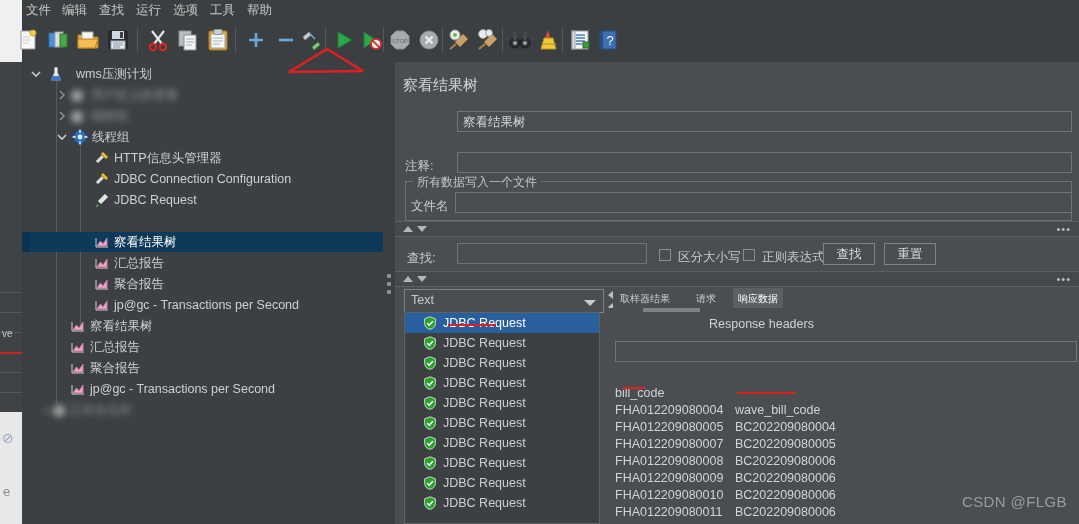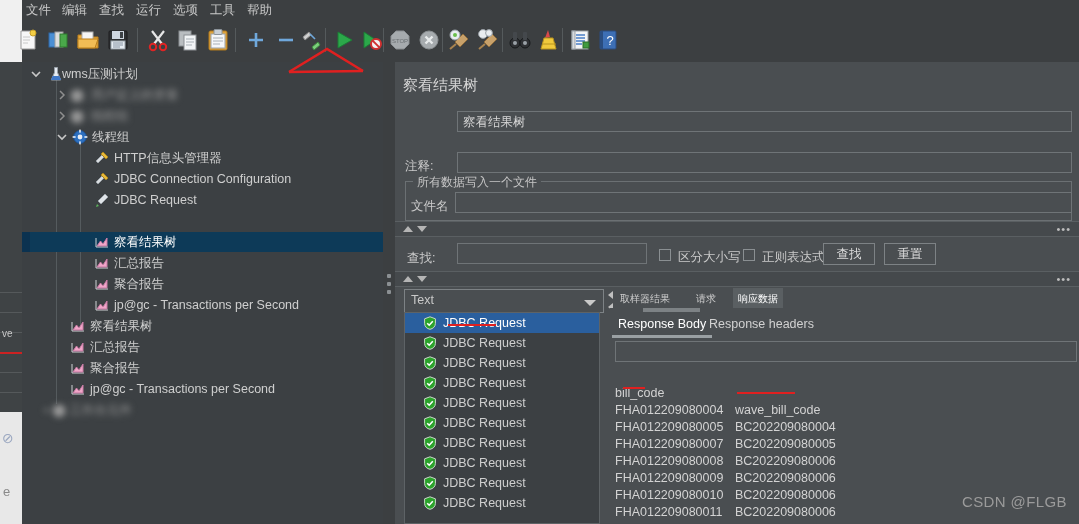--- a/index.html
+++ b/index.html
@@ -360,21 +360,21 @@
         <svg width="12" height="20" viewBox="0 0 12 20">
             <path d="M2 8l4 4 4-4" fill="none" stroke="#c8c8c8" stroke-width="1.6"></path>
           </svg>
       </span>
       <span class="ticon" style="left:26px;">
         <svg width="16" height="16" viewBox="0 0 16 16">
           <path d="M6.5 1.5h3v5l3.2 7.5H3.3L6.5 6.5z" fill="#e7edf3" stroke="#9aa2ab"></path>
           <path d="M4.6 10h6.8l1.6 4H3z" fill="#3f78c8"></path>
         </svg>
       </span>
-      <span class="tlabel" style="left:40px;">wms压测计划</span>
+      <span class="tlabel" style="left:54px;">wms压测计划</span>
     </div>
 
     <div class="tnode" style="top:23px;">
       <span class="tw" style="left:34px;">
         <svg width="12" height="20" viewBox="0 0 12 20">
             <path d="M4 6l4 4-4 4" fill="none" stroke="#8f8f8f" stroke-width="1.5"></path>
           </svg>
       </span>
       <span class="blurnode" style="left:48px;top:0;line-height:20px;">⬤&nbsp;&nbsp;用户定义的变量&nbsp;&nbsp;&nbsp;&nbsp;</span>
     </div>
@@ -669,21 +669,20 @@
               <path d="M7 .8l5.4 2v4.6c0 3.3-2.5 5.3-5.4 5.9C4.1 12.7 1.6 10.7 1.6 7.4V2.8z" fill="#2aa32a" stroke="#c9d6c9"></path>
               <path d="M4.2 7.2l2 2 3.6-4" fill="none" stroke="#fff" stroke-width="1.6"></path>
             </svg></span>
         <span class="rlabel">JDBC Request</span>
       </div>
     </div>
 
     <div class="bodypane" style="left:215px;top:246px;width:469px;height:216px;">
       <div class="subtabcap" style="left:33px;top:0;width:57px;"></div>
       <div class="subtabbar" style="left:0;top:5px;width:300px;">
-        <div class="subtab active" style="left:2px;">Response Body</div>
         <div class="subtab" style="left:93px;">Response headers</div>
       </div>
 
       <div class="searchbox" style="left:5px;top:33px;width:462px;height:21px;"></div>
 
       <div class="respbody" style="left:5px;top:60px;width:462px;height:156px;">
         <div class="rline" style="top:0px;">
           <span class="colA">bill_code</span>
           <span class="colB">wave_bill_code</span>
         </div>

